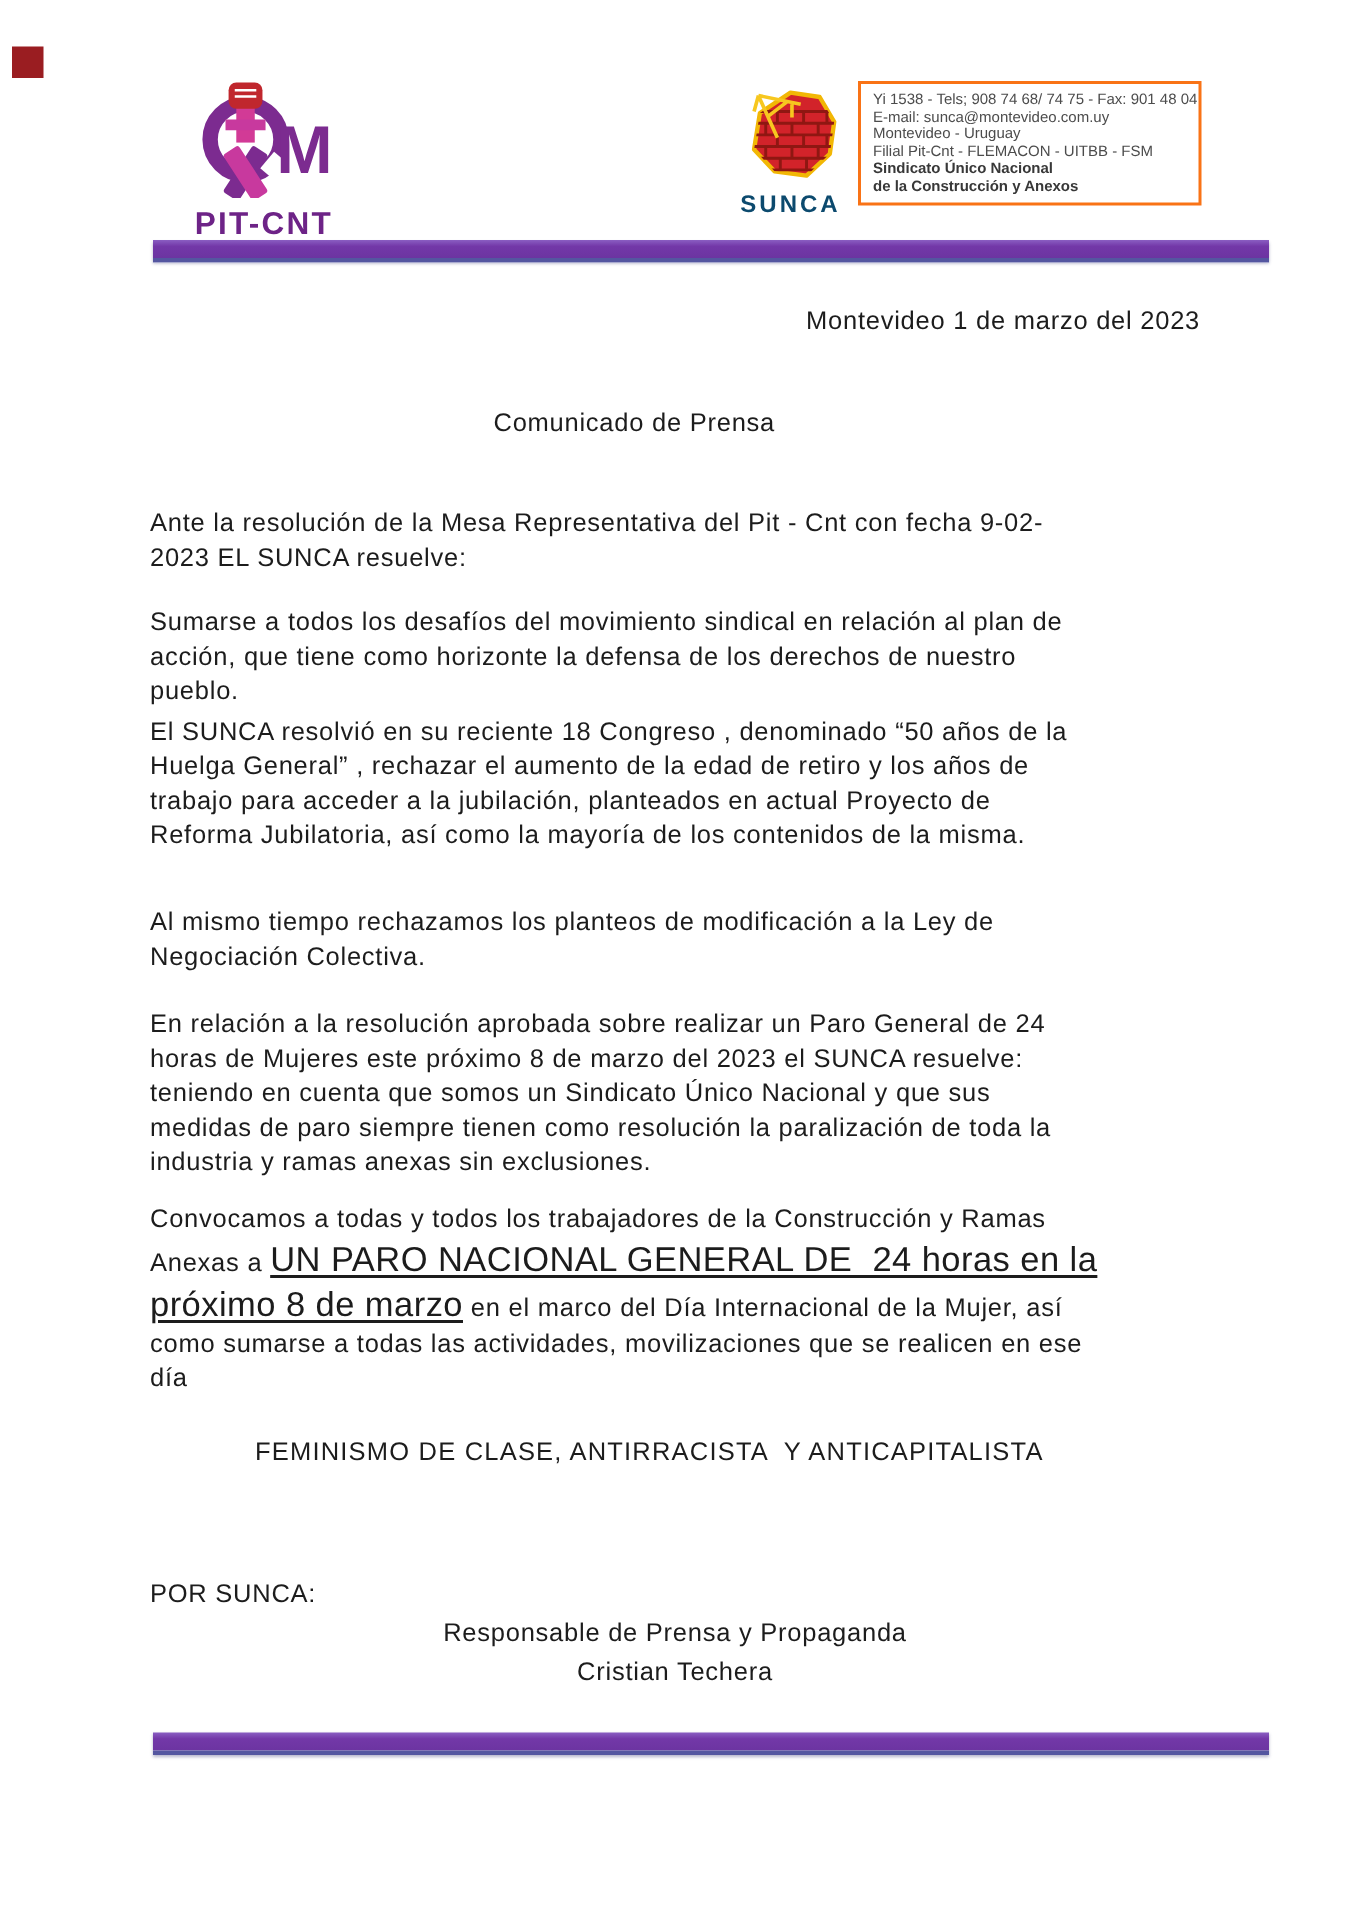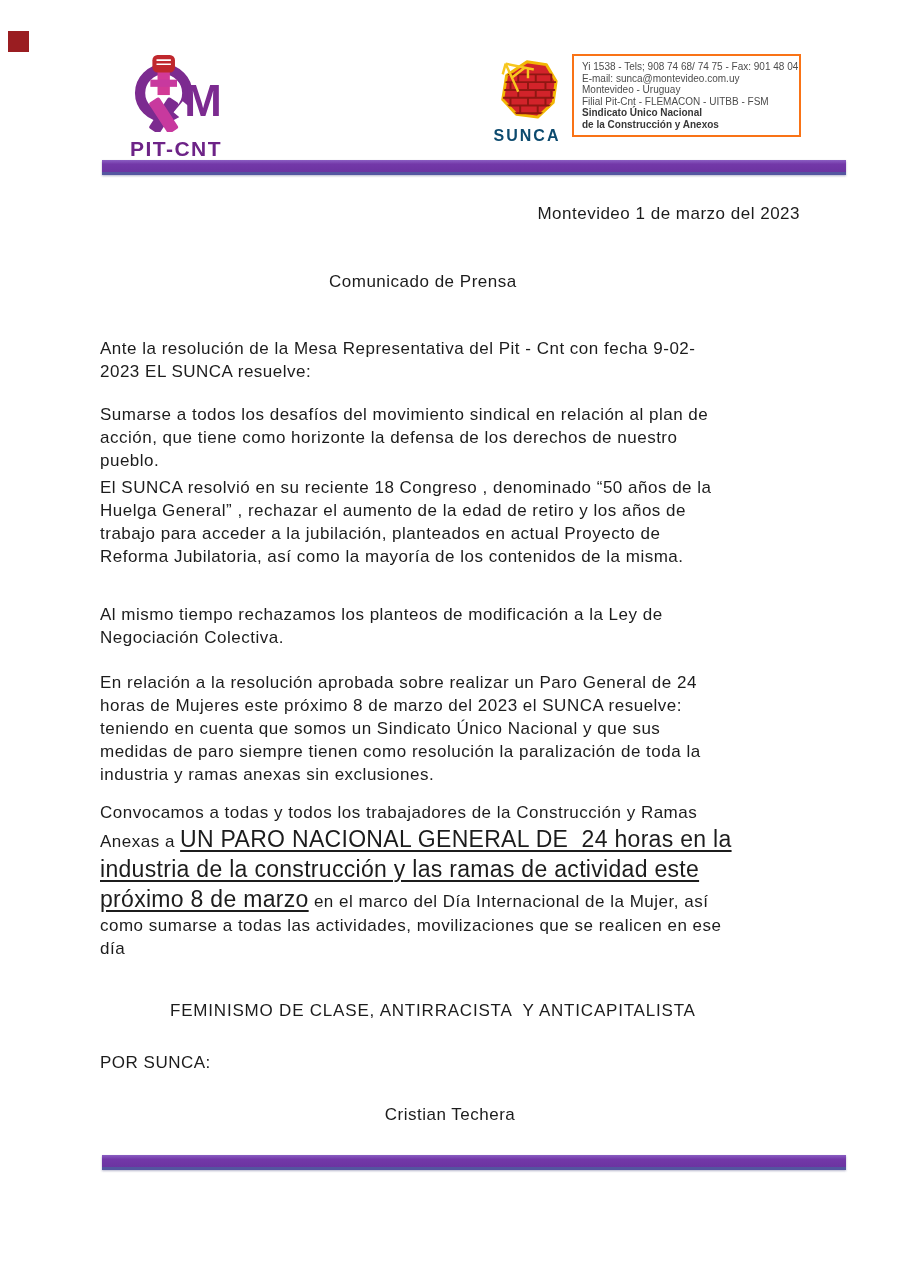--- a/index.html
+++ b/index.html
@@ -34,21 +34,21 @@
   
   .date-line{position:absolute;top:204px;left:100px;width:700px;text-align:right;font-size:17px;letter-spacing:.5px;}
   .doc-title{position:absolute;top:272px;left:297px;font-size:17px;letter-spacing:.5px;margin-left:32px;}
   .para{position:absolute;left:100px;width:712px;margin:0;font-size:17px;line-height:23px;letter-spacing:.5px;}
   .line{display:block;white-space:pre;}
   .big{
     font-size:23px;line-height:30px;letter-spacing:.3px;
     text-decoration:underline;text-decoration-thickness:2px;text-underline-offset:3px;
   }
   .p1{top:337px;} .p2{top:403px;} .p3{top:476px;} .p4{top:603px;} .p5{top:671px;} .p6{top:801px;}
-  .slogan{position:absolute;top:1001px;left:170px;font-size:17px;letter-spacing:.8px;white-space:pre;}
+  .slogan{position:absolute;top:958px;left:170px;font-size:17px;letter-spacing:.8px;white-space:pre;}
   .por-sunca{position:absolute;top:1053px;left:100px;font-size:17px;letter-spacing:.5px;}
   .sig-role{position:absolute;top:1079px;left:100px;width:700px;text-align:center;font-size:17px;letter-spacing:.5px;}
   .sig-name{position:absolute;top:1105px;left:100px;width:700px;text-align:center;font-size:17px;letter-spacing:.5px;}
 </style>
 </head>
 <body>
 
 <div class="page">
 
   <div class="corner-square"></div>
@@ -134,26 +134,26 @@
     <span class="line">En relación a la resolución aprobada sobre realizar un Paro General de 24</span>
     <span class="line">horas de Mujeres este próximo 8 de marzo del 2023 el SUNCA resuelve:</span>
     <span class="line">teniendo en cuenta que somos un Sindicato Único Nacional y que sus</span>
     <span class="line">medidas de paro siempre tienen como resolución la paralización de toda la</span>
     <span class="line">industria y ramas anexas sin exclusiones.</span>
   </p>
 
   <p class="para p6">
     <span class="line">Convocamos a todas y todos los trabajadores de la Construcción y Ramas</span>
     <span class="line"><span>Anexas a </span><span class="big">UN PARO NACIONAL GENERAL DE  24 horas en la</span></span>
-    <span class="line"><span class="big">industria de la construcción y las ramas de actividad este</span></span>
     <span class="line"><span class="big">próximo 8 de marzo</span><span> en el marco del Día Internacional de la Mujer, así</span></span>
     <span class="line">como sumarse a todas las actividades, movilizaciones que se realicen en ese</span>
     <span class="line">día</span>
   </p>
 
   <div class="slogan">FEMINISMO DE CLASE, ANTIRRACISTA  Y ANTICAPITALISTA</div>
 
   <div class="por-sunca">POR SUNCA:</div>
+  <div class="sig-role">Responsable de Prensa y Propaganda</div>
   <div class="sig-name">Cristian Techera</div>
 
   <div class="bar bar-bottom"></div>
 
 </div>
 
 </body></html>

